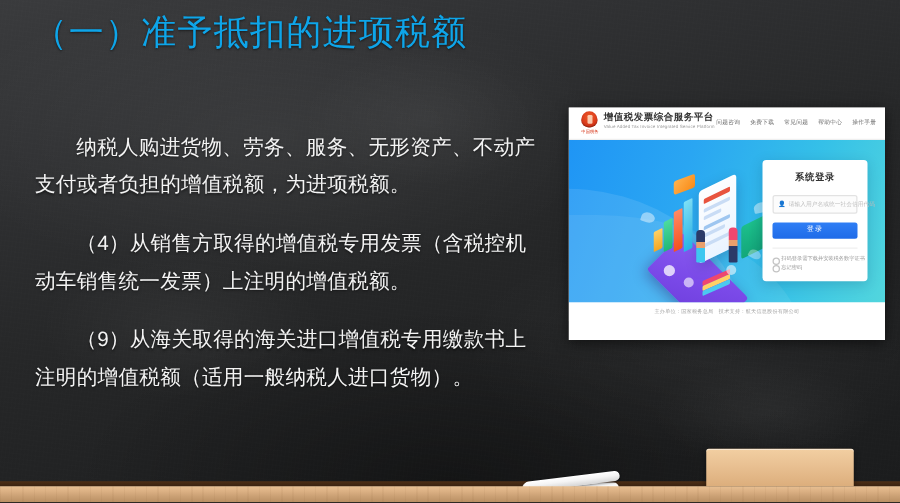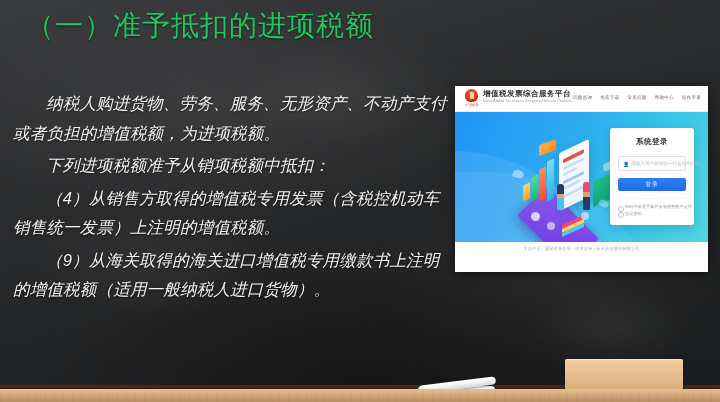--- a/index.html
+++ b/index.html
@@ -51,40 +51,39 @@
   .smudge-2 { left: 240px; top: 40px;  width: 200px; height: 110px; }
   .smudge-3 { left: 520px; top: 290px; width: 180px; height: 80px;  }
 
   
   .title {
     position: absolute;
     left: 26px;
     top: 6px;
     font-size: 28px;
     line-height: 40px;
-    color: #22c55e;
+    color: #0ea5e9;
     letter-spacing: 1px;
     text-shadow: 0 1px 2px rgba(0,0,0,0.6);
     white-space: nowrap;
   }
   .body-text {
     position: absolute;
     left: 10px;
     top: 86px;
     width: 440px;
     color: #f4f4f4;
     font-size: 16.5px;
     line-height: 29.5px;
     letter-spacing: 0.2px;
     text-shadow: 0 1px 2px rgba(0,0,0,0.55);
   }
   .para {
-    margin: 3px;
+    margin: 18px;
     text-indent: 2em;
-    font-style: italic;
   }
 
   
   .shot {
     position: absolute;
     left: 455px;
     top: 86px;
     width: 253px;
     height: 186px;
     background: #fff;
@@ -436,21 +435,20 @@
   <div class="board"></div>
   <div class="board-noise"></div>
   <div class="board-smudge smudge-1"></div>
   <div class="board-smudge smudge-2"></div>
   <div class="board-smudge smudge-3"></div>
 
   <div class="title">（一）准予抵扣的进项税额</div>
 
   <div class="body-text">
     <p class="para">纳税人购进货物、劳务、服务、无形资产、不动产支付或者负担的增值税额，为进项税额。</p>
-    <p class="para">下列进项税额准予从销项税额中抵扣：</p>
     <p class="para">（4）从销售方取得的增值税专用发票（含税控机动车销售统一发票）上注明的增值税额。</p>
     <p class="para">（9）从海关取得的海关进口增值税专用缴款书上注明的增值税额（适用一般纳税人进口货物）。</p>
   </div>
 
   <div class="shot">
 
     <div class="shot-header">
       <div class="logo-mark">
         <div class="logo-emblem"></div>
         <div class="logo-text">中国税务</div>

